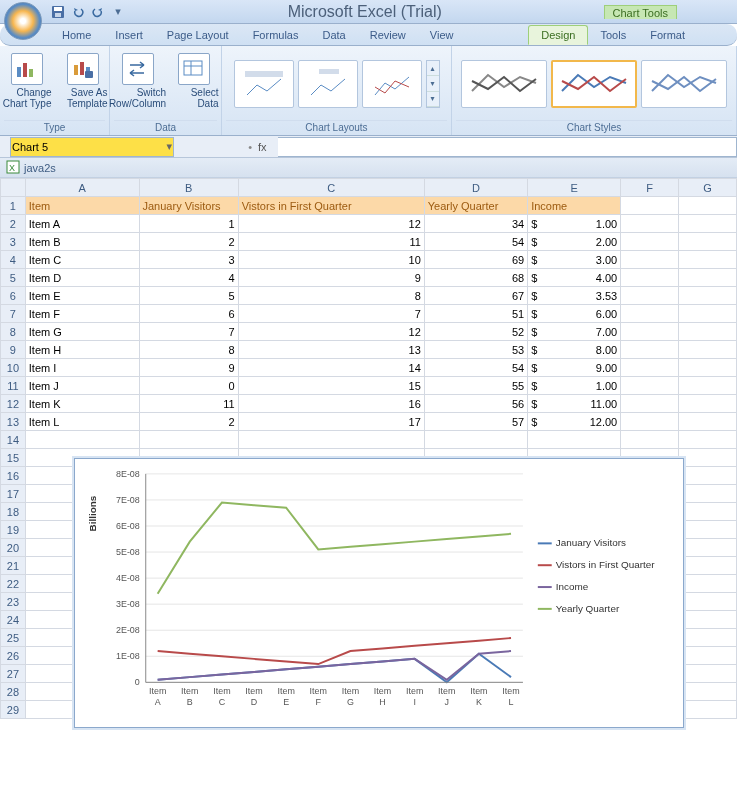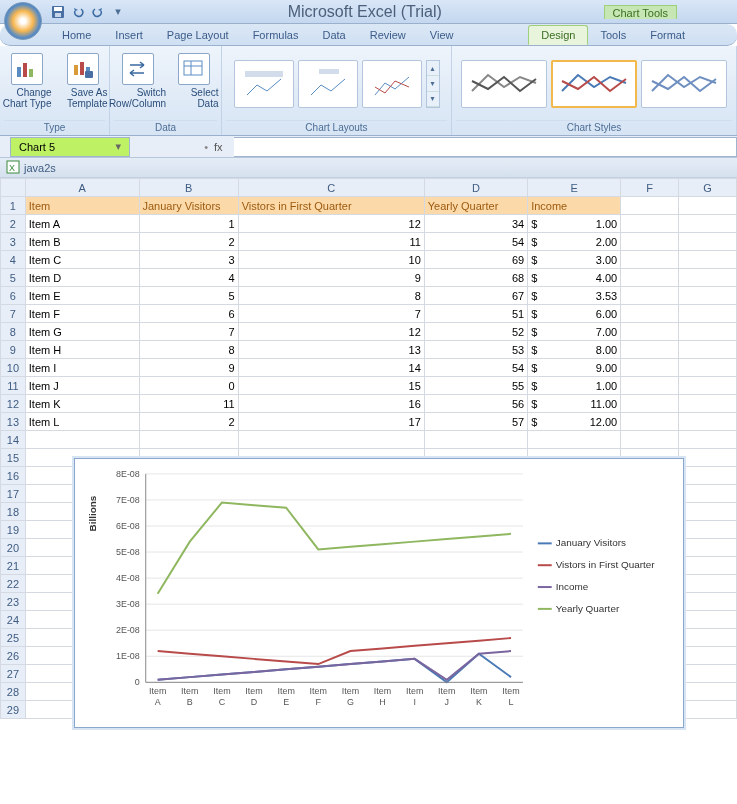--- a/index.html
+++ b/index.html
@@ -29,21 +29,21 @@
   .group-label { font-size: 10px; color: #4c6d94; text-align: center; padding: 1px 0 2px 0; width: 100%; border-top: 1px solid #d0ddee; }
 
   .gallery { display: flex; gap: 4px; align-items: center; }
   .gal-item { width: 60px; height: 48px; background: #fff; border: 1px solid #b3c6de; border-radius: 2px; display:flex; align-items:center; justify-content:center; }
   .gal-item.sel { border: 2px solid #f2b84b; }
   .gal-scroll { width: 14px; height: 48px; border: 1px solid #b3c6de; background: #e8f0fa; display:flex; flex-direction:column; }
   .gal-scroll div { flex:1; display:flex; align-items:center; justify-content:center; color:#4c6d94; font-size:8px; border-bottom:1px solid #cdd; }
 
   
   .fbar { height: 22px; background: #e8eef7; border-bottom: 1px solid #b7c6da; display: flex; align-items: center; }
-  .namebox { width: 120px; height: 20px; background: #bef264; border: 1px solid #9fb5cf; margin: 0 4px 0 10px; padding: 0 8px; font-size: 11px; display:flex; align-items:center; justify-content:space-between; }
+  .namebox { width: 164px; height: 20px; background: #fde047; border: 1px solid #9fb5cf; margin: 0 4px 0 10px; padding: 0 1px; font-size: 11px; display:flex; align-items:center; justify-content:space-between; }
   .fx-ic { width: 20px; color: #555; text-align:left; }
   .fx-input { flex: 1; height: 20px; background: #fff; border: 1px solid #9fb5cf; border-left:none; padding: 0 4px; }
 
   
   .subwin { height: 20px; background: linear-gradient(#e4ecf6, #d6e1ef); border-bottom: 1px solid #c2d0e2; display:flex; align-items:center; padding-left: 6px; gap:4px; color:#3e5c82; font-size:11px; }
 
   
   .sheet { position: relative; }
   .sheet table { border-collapse: collapse; width: 100%; table-layout: fixed; }
   .sheet td, .sheet th { border: 1px solid #d4d9e2; font-size: 11px; height: 18px; padding: 0 3px; overflow: hidden; white-space: nowrap; }

